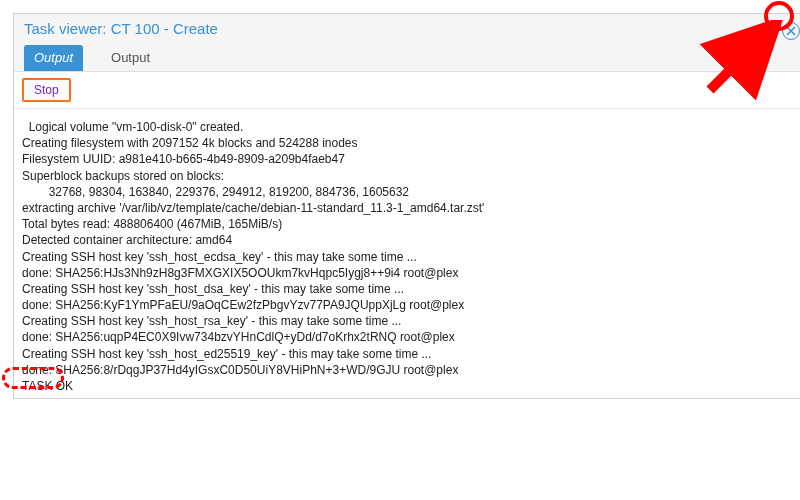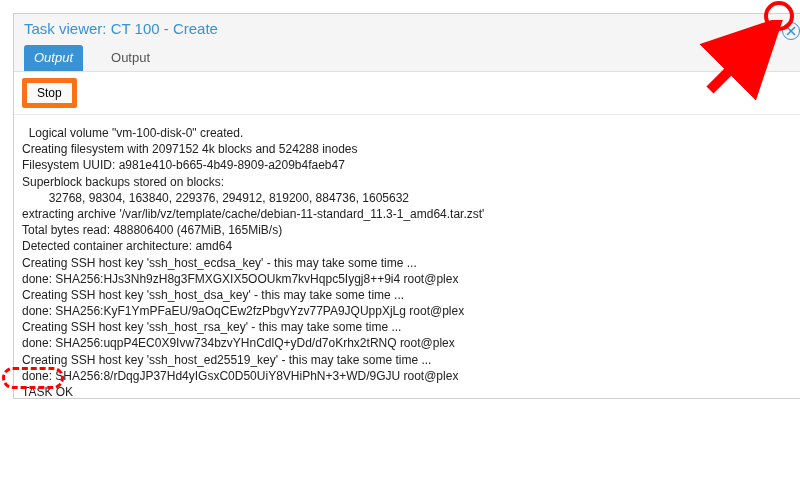--- a/index.html
+++ b/index.html
@@ -60,23 +60,23 @@
     margin-top: 2px;
   }
   .close-btn svg { display: block; }
   .toolbar {
     border-bottom: 1px solid #e8e8e8;
     padding: 6px 8px;
     background: #fff;
   }
   .stop-btn {
     font-size: 12px;
-    color: #000000;
+    color: #6d28d9;
     background: #fafafa;
-    border: 5px solid #f97316;
+    border: 2px solid #f97316;
     padding: 3px 10px;
     border-radius: 2px;
     cursor: default;
   }
   .log-pane {
     flex: 1;
     padding: 10px 8px;
     font-size: 12px;
     line-height: 1.35;
     color: #222;

